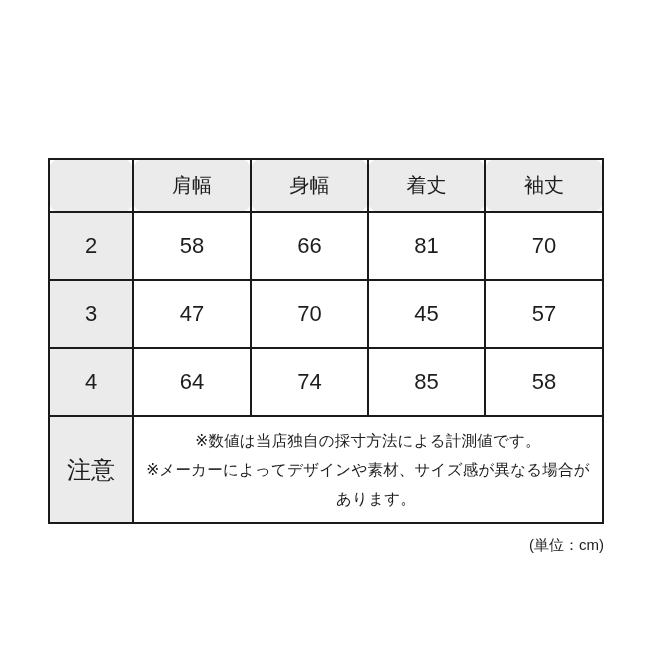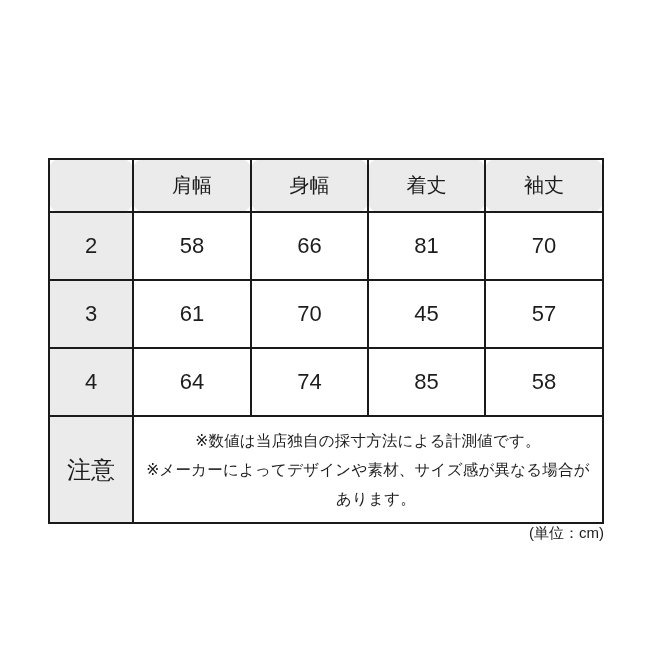--- a/index.html
+++ b/index.html
@@ -70,21 +70,21 @@
     font-size: 15.5px;
     line-height: 29px;
     white-space: nowrap;
     letter-spacing: 0.2px;
   }
   .note-line.indent {
     padding-left: 16px;
   }
   .unit-label {
     position: absolute;
-    top: 524px;
+    top: 536px;
     right: 46px;
     font-size: 15px;
     color: #1d1d1d;
     margin-left: 9px;
   }
 </style>
 </head>
 <body>
 
 <div class="page">
@@ -109,21 +109,21 @@
       <tr class="data-row">
         <th class="gray">2</th>
         <td>58</td>
         <td>66</td>
         <td>81</td>
         <td>70</td>
       </tr>
 
       <tr class="data-row">
         <th class="gray">3</th>
-        <td>61</td>
+        <td>47</td>
         <td>70</td>
         <td>45</td>
         <td>57</td>
       </tr>
 
       <tr class="data-row">
         <th class="gray">4</th>
         <td>64</td>
         <td>74</td>
         <td>85</td>

